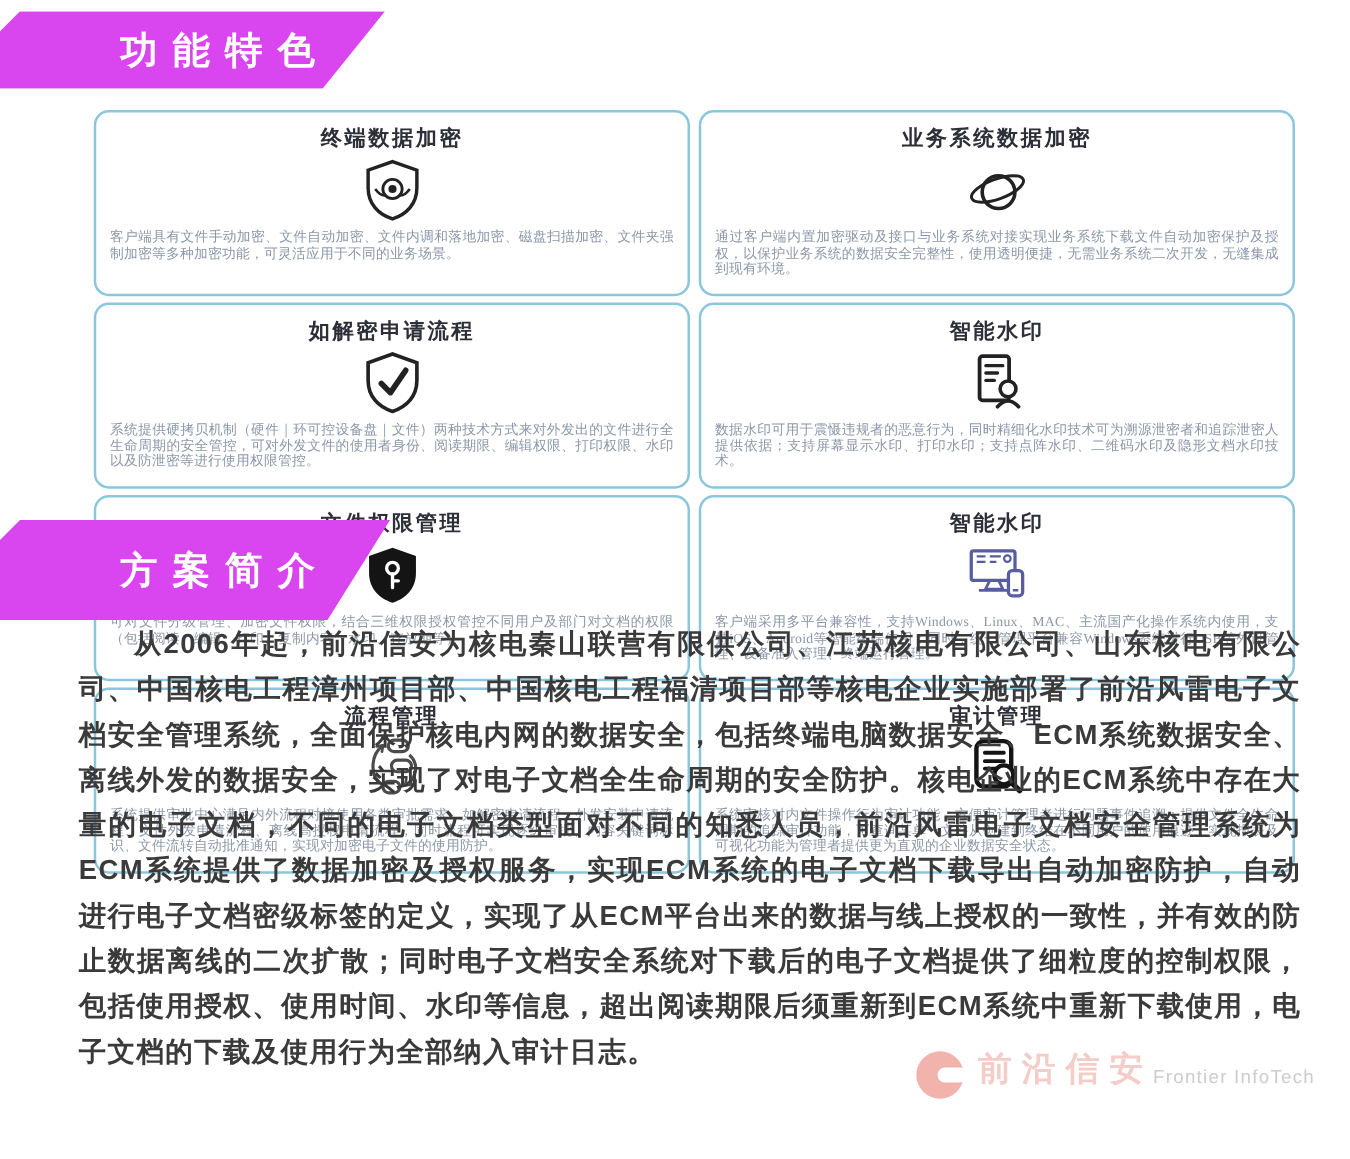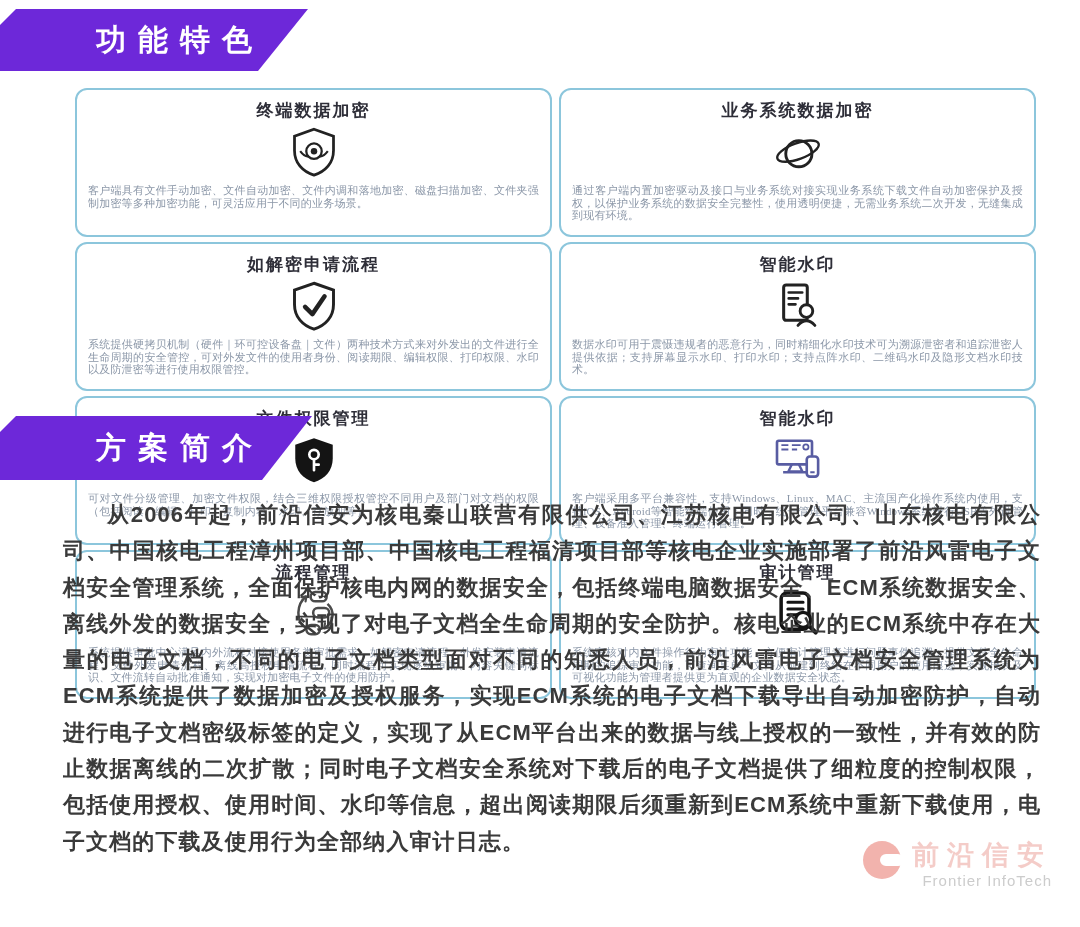--- a/index.html
+++ b/index.html
@@ -1,27 +1,27 @@
 <!DOCTYPE html>
 <html><head>
 <meta charset="utf-8">
 <style>
   * { margin:0; padding:0; box-sizing:border-box; }
   body { background:#ffffff; font-family:"Liberation Sans","DejaVu Sans",sans-serif; }
   .page { position:relative; width:1080px; height:927px; background:#ffffff; overflow:hidden; }
 
   
   .banner {
-    position:absolute; left:0; background:#6d28d9; color:#ffffff;
+    position:absolute; left:0; background:#d946ef; color:#ffffff;
     display:flex; align-items:center;
     clip-path: polygon(16px 0, 100% 0, calc(100% - 50px) 100%, 0 100%, 0 16px);
   }
   .banner-label { font-weight:bold; font-size:30px; letter-spacing:12px; padding-left:96px; white-space:nowrap; }
   #banner-features { top:9px;  width:308px; height:62px; }
-  #banner-intro    { top:416px; width:312px; height:64px; }
+  #banner-intro    { top:416px; width:312px; height:80px; }
 
   
   .cards {
     position:absolute; top:88px; left:75px; width:961px;
     display:grid; grid-template-columns:repeat(2,1fr); gap:5px 7px;
   }
   .card {
     height:149px; background:#ffffff;
     border:2px solid #8cc6dc; border-radius:12px;
     padding:9px 11px 7px; overflow:hidden;
@@ -36,21 +36,21 @@
 
   
   .intro-text {
     position:absolute; top:497px; left:63px; width:978px; z-index:2;
     font-size:22px; line-height:36.3px; color:#3a3a3a; font-weight:700;
     text-align:justify; text-indent:2em; letter-spacing:1.1px;
   }
 
   
   .watermark { position:absolute; top:840px; right:28px; z-index:1; display:flex; align-items:flex-start; gap:10px; }
-  .wm-text { display:flex; flex-direction:column; align-items:flex-end; }
+  .wm-text { display:flex; flex-direction:row; align-items:flex-end; }
   .wm-cn { font-size:27px; font-weight:bold; letter-spacing:8px; color:rgba(224,108,98,0.35); line-height:30px; white-space:nowrap; }
   .wm-en { font-size:15px; color:#cccccc; letter-spacing:1px; margin-top:2px; }
 </style>
 </head>
 <body>
 
 <div class="page">
 
   <div class="banner" id="banner-features">
     <div class="banner-label">功能特色</div>

